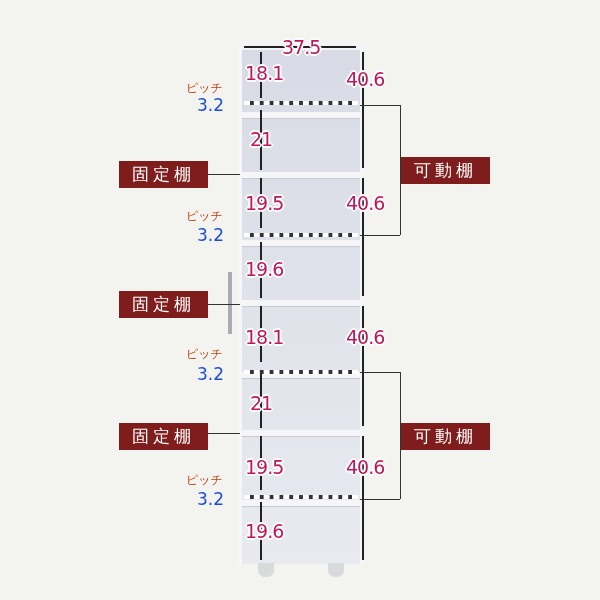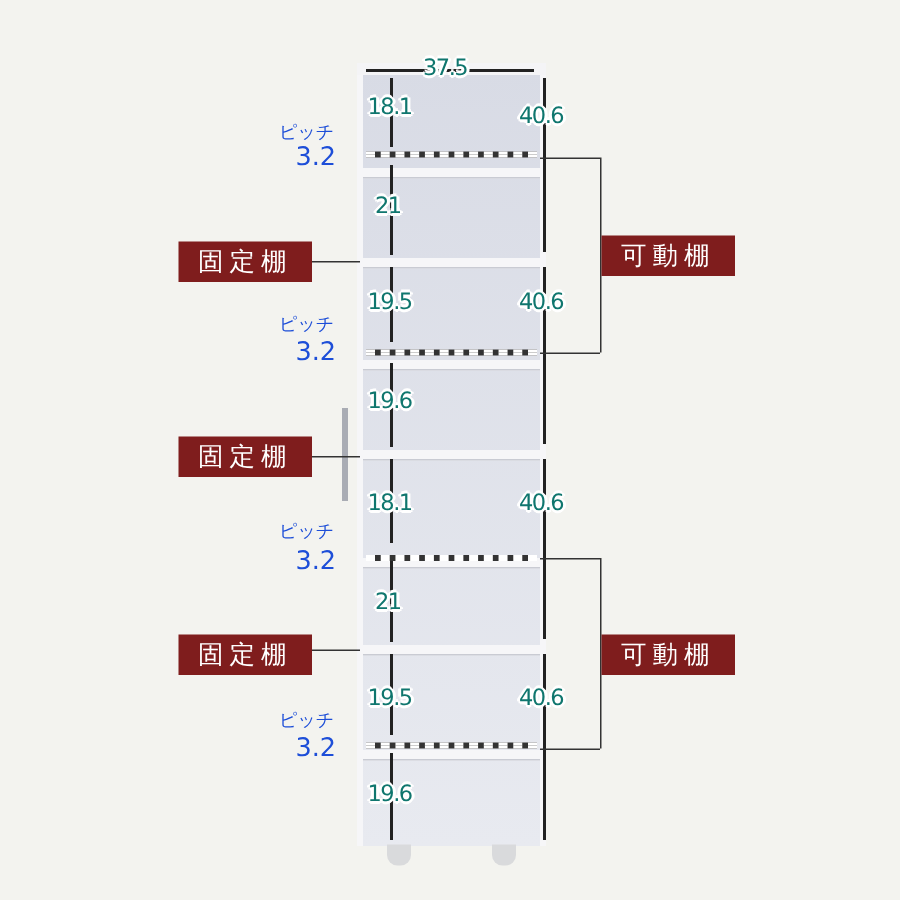--- a/index.html
+++ b/index.html
@@ -4,22 +4,22 @@
 <style>
   html,body{margin:0;padding:0;}
   body{width:600px;height:600px;background:#f3f3ef;position:relative;overflow:hidden;font-family:"DejaVu Sans",sans-serif;}
   .abs{position:absolute;}
   .cab{left:238px;top:44px;width:126px;height:520px;background:#e4e6ee;border-left:4px solid #f6f6f8;border-right:4px solid #f6f6f8;box-sizing:border-box;}
   .cab-top{left:238px;top:42px;width:126px;height:8px;background:#f4f4f6;}
   .shelf{height:6px;background:#f6f6f8;border-bottom:1px solid #c9cbd3;}
   .back{background:linear-gradient(#d8dbe5,#e8eaf0);}
   .caster{width:16px;height:14px;background:#d9dadc;border-radius:0 0 7px 7px;}
   .label-box{background:#7f1d1d;color:#fff;font-weight:normal;font-size:17px;letter-spacing:4px;display:flex;align-items:center;justify-content:center;}
-  .dim{color:#0f766e;font-size:15px;text-shadow:-2px 0 #fff,2px 0 #fff,0 -2px #fff,0 2px #fff,-1px -1px #fff,1px 1px #fff,1px -1px #fff,-1px 1px #fff;letter-spacing:-1px;}
-  .pitch{font-size:12px;color:#1d4ed8;}
+  .dim{color:#be185d;font-size:19px;text-shadow:-2px 0 #fff,2px 0 #fff,0 -2px #fff,0 2px #fff,-1px -1px #fff,1px 1px #fff,1px -1px #fff,-1px 1px #fff;letter-spacing:-1px;}
+  .pitch{font-size:12px;color:#c2410c;}
   .pitchv{font-size:17px;color:#1d4ed8;}
   .line-h{height:1px;background:#333;}
   .line-v{width:1px;background:#333;}
   .dash{height:4px;border-top:2px dashed #fff;border-bottom:2px dashed #fff;background:#333;box-sizing:border-box;}
   .arrow-v{width:2px;background:#222;}
 </style>
 </head>
 <body>
 
 <div class="abs cab back"></div>

